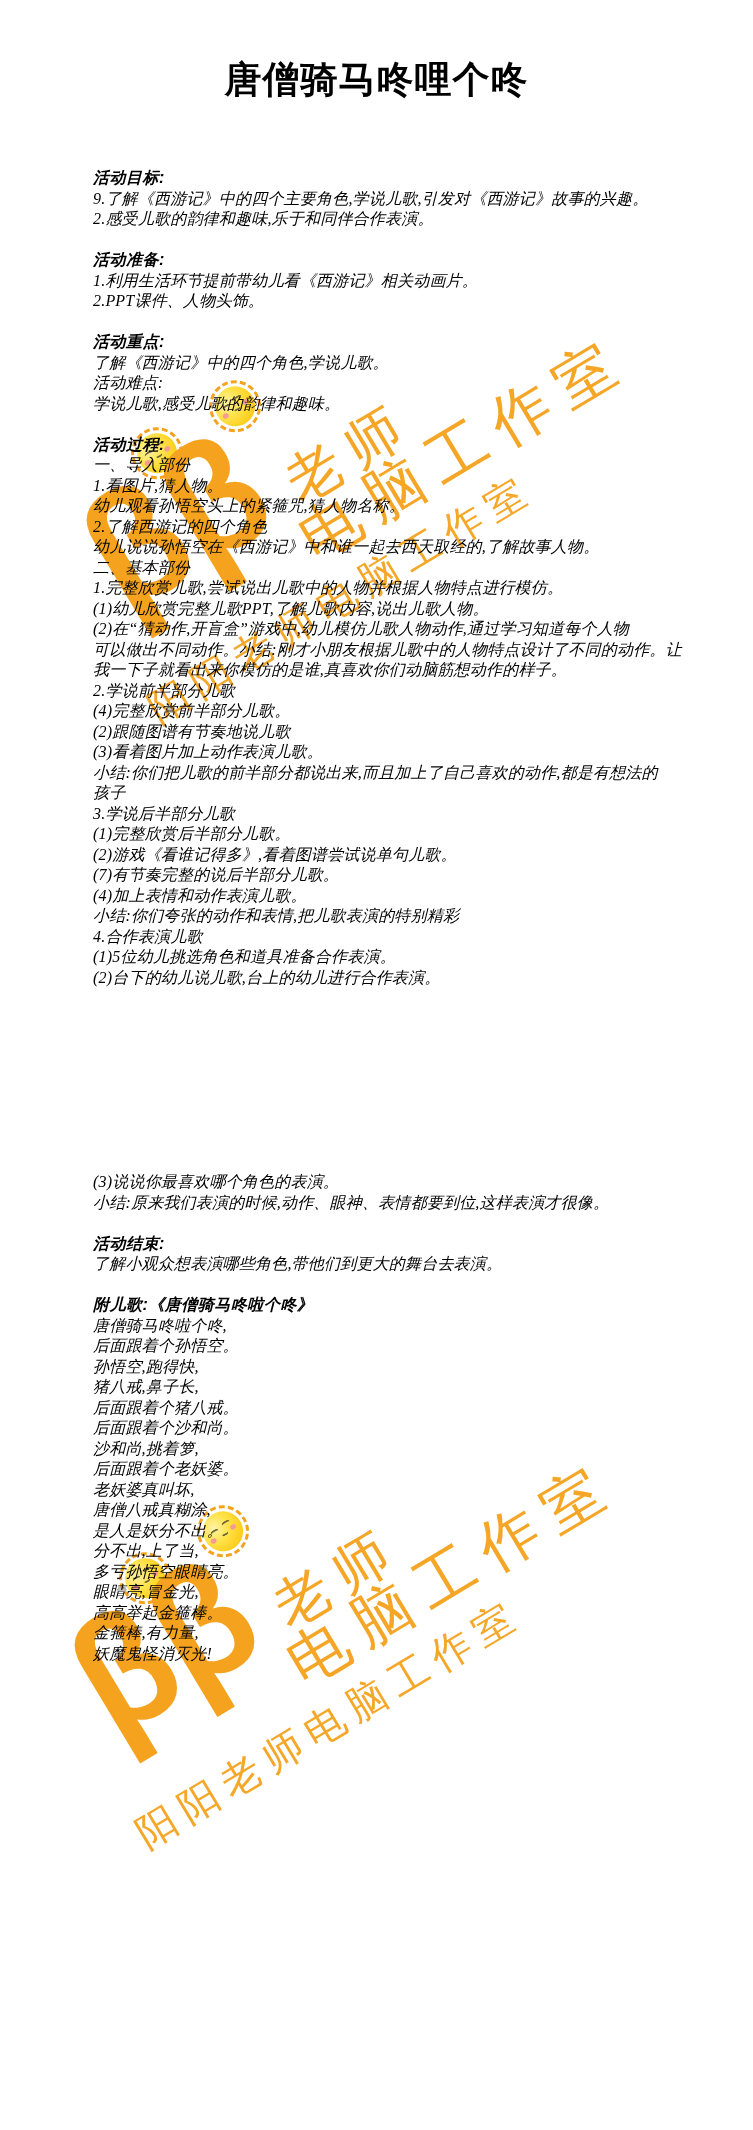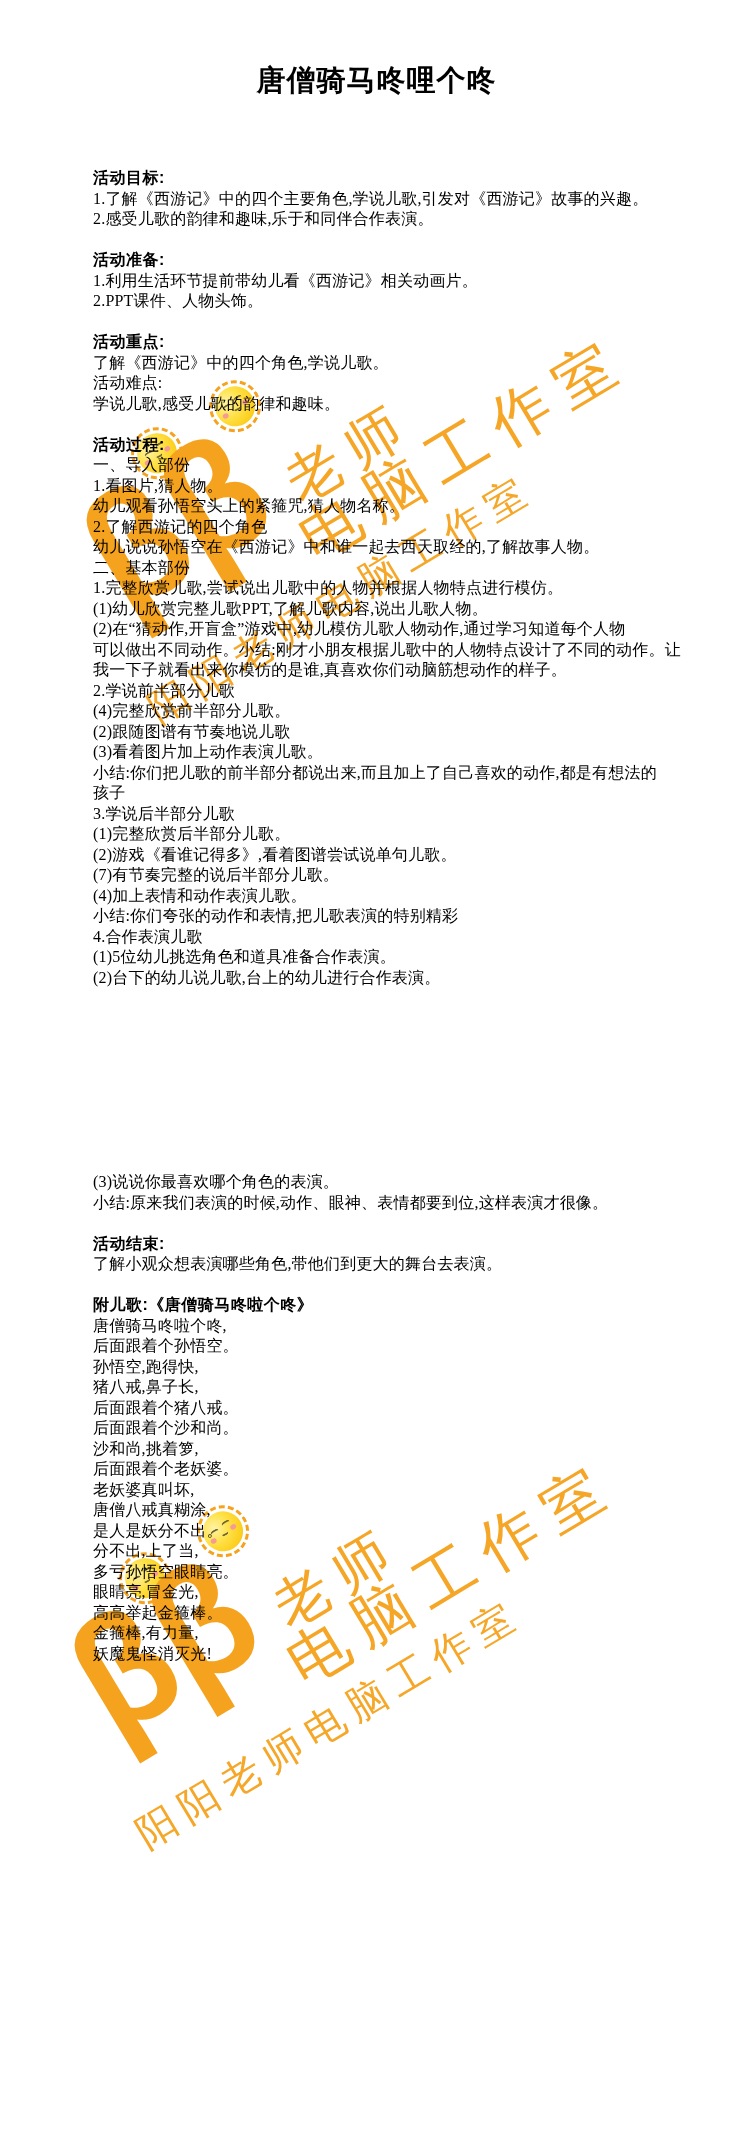--- a/index.html
+++ b/index.html
@@ -13,30 +13,31 @@
     font-family: "Liberation Serif", "DejaVu Serif", serif;
     color: #000;
   }
 
   
   .text-layer { position: relative; z-index: 2; }
   .title {
     margin: 0;
     padding-top: 62px;
     text-align: center;
-    font-size: 29px;
+    font-size: 37px;
     line-height: 36px;
     font-weight: bold;
     letter-spacing: 1px;
     font-family: "Liberation Serif", "DejaVu Serif", serif;
   }
   .doc-body {
     margin-top: 70px;
     padding-left: 93px;
     padding-right: 61px;
+    font-style: italic;
   }
   .doc-body p {
     margin: 0;
     font-size: 16px;
     height: 20.5px;
     line-height: 20.5px;
     white-space: nowrap;
     letter-spacing: 0.2px;
   }
   .doc-body p.h {
@@ -199,21 +200,21 @@
       <span class="wm-big">老师</span>
     </div>
     <div class="wm-row2">电脑工作室</div>
     <div class="wm-row3">阳阳老师电脑工作室</div>
   </div>
 
   <div class="text-layer">
     <h1 class="title">唐僧骑马咚哩个咚</h1>
     <div class="doc-body">
         <p class="h">活动目标:</p>
-        <p class="b">1.了解《西游记》中的四个主要角色,学说儿歌,引发对《西游记》故事的兴趣。</p>
+        <p class="b">9.了解《西游记》中的四个主要角色,学说儿歌,引发对《西游记》故事的兴趣。</p>
         <p class="b">2.感受儿歌的韵律和趣味,乐于和同伴合作表演。</p>
         <p class="blank"></p>
         <p class="h">活动准备:</p>
         <p class="b">1.利用生活环节提前带幼儿看《西游记》相关动画片。</p>
         <p class="b">2.PPT课件、人物头饰。</p>
         <p class="blank"></p>
         <p class="h">活动重点:</p>
         <p class="b">了解《西游记》中的四个角色,学说儿歌。</p>
         <p class="b">活动难点:</p>
         <p class="b">学说儿歌,感受儿歌的韵律和趣味。</p>

